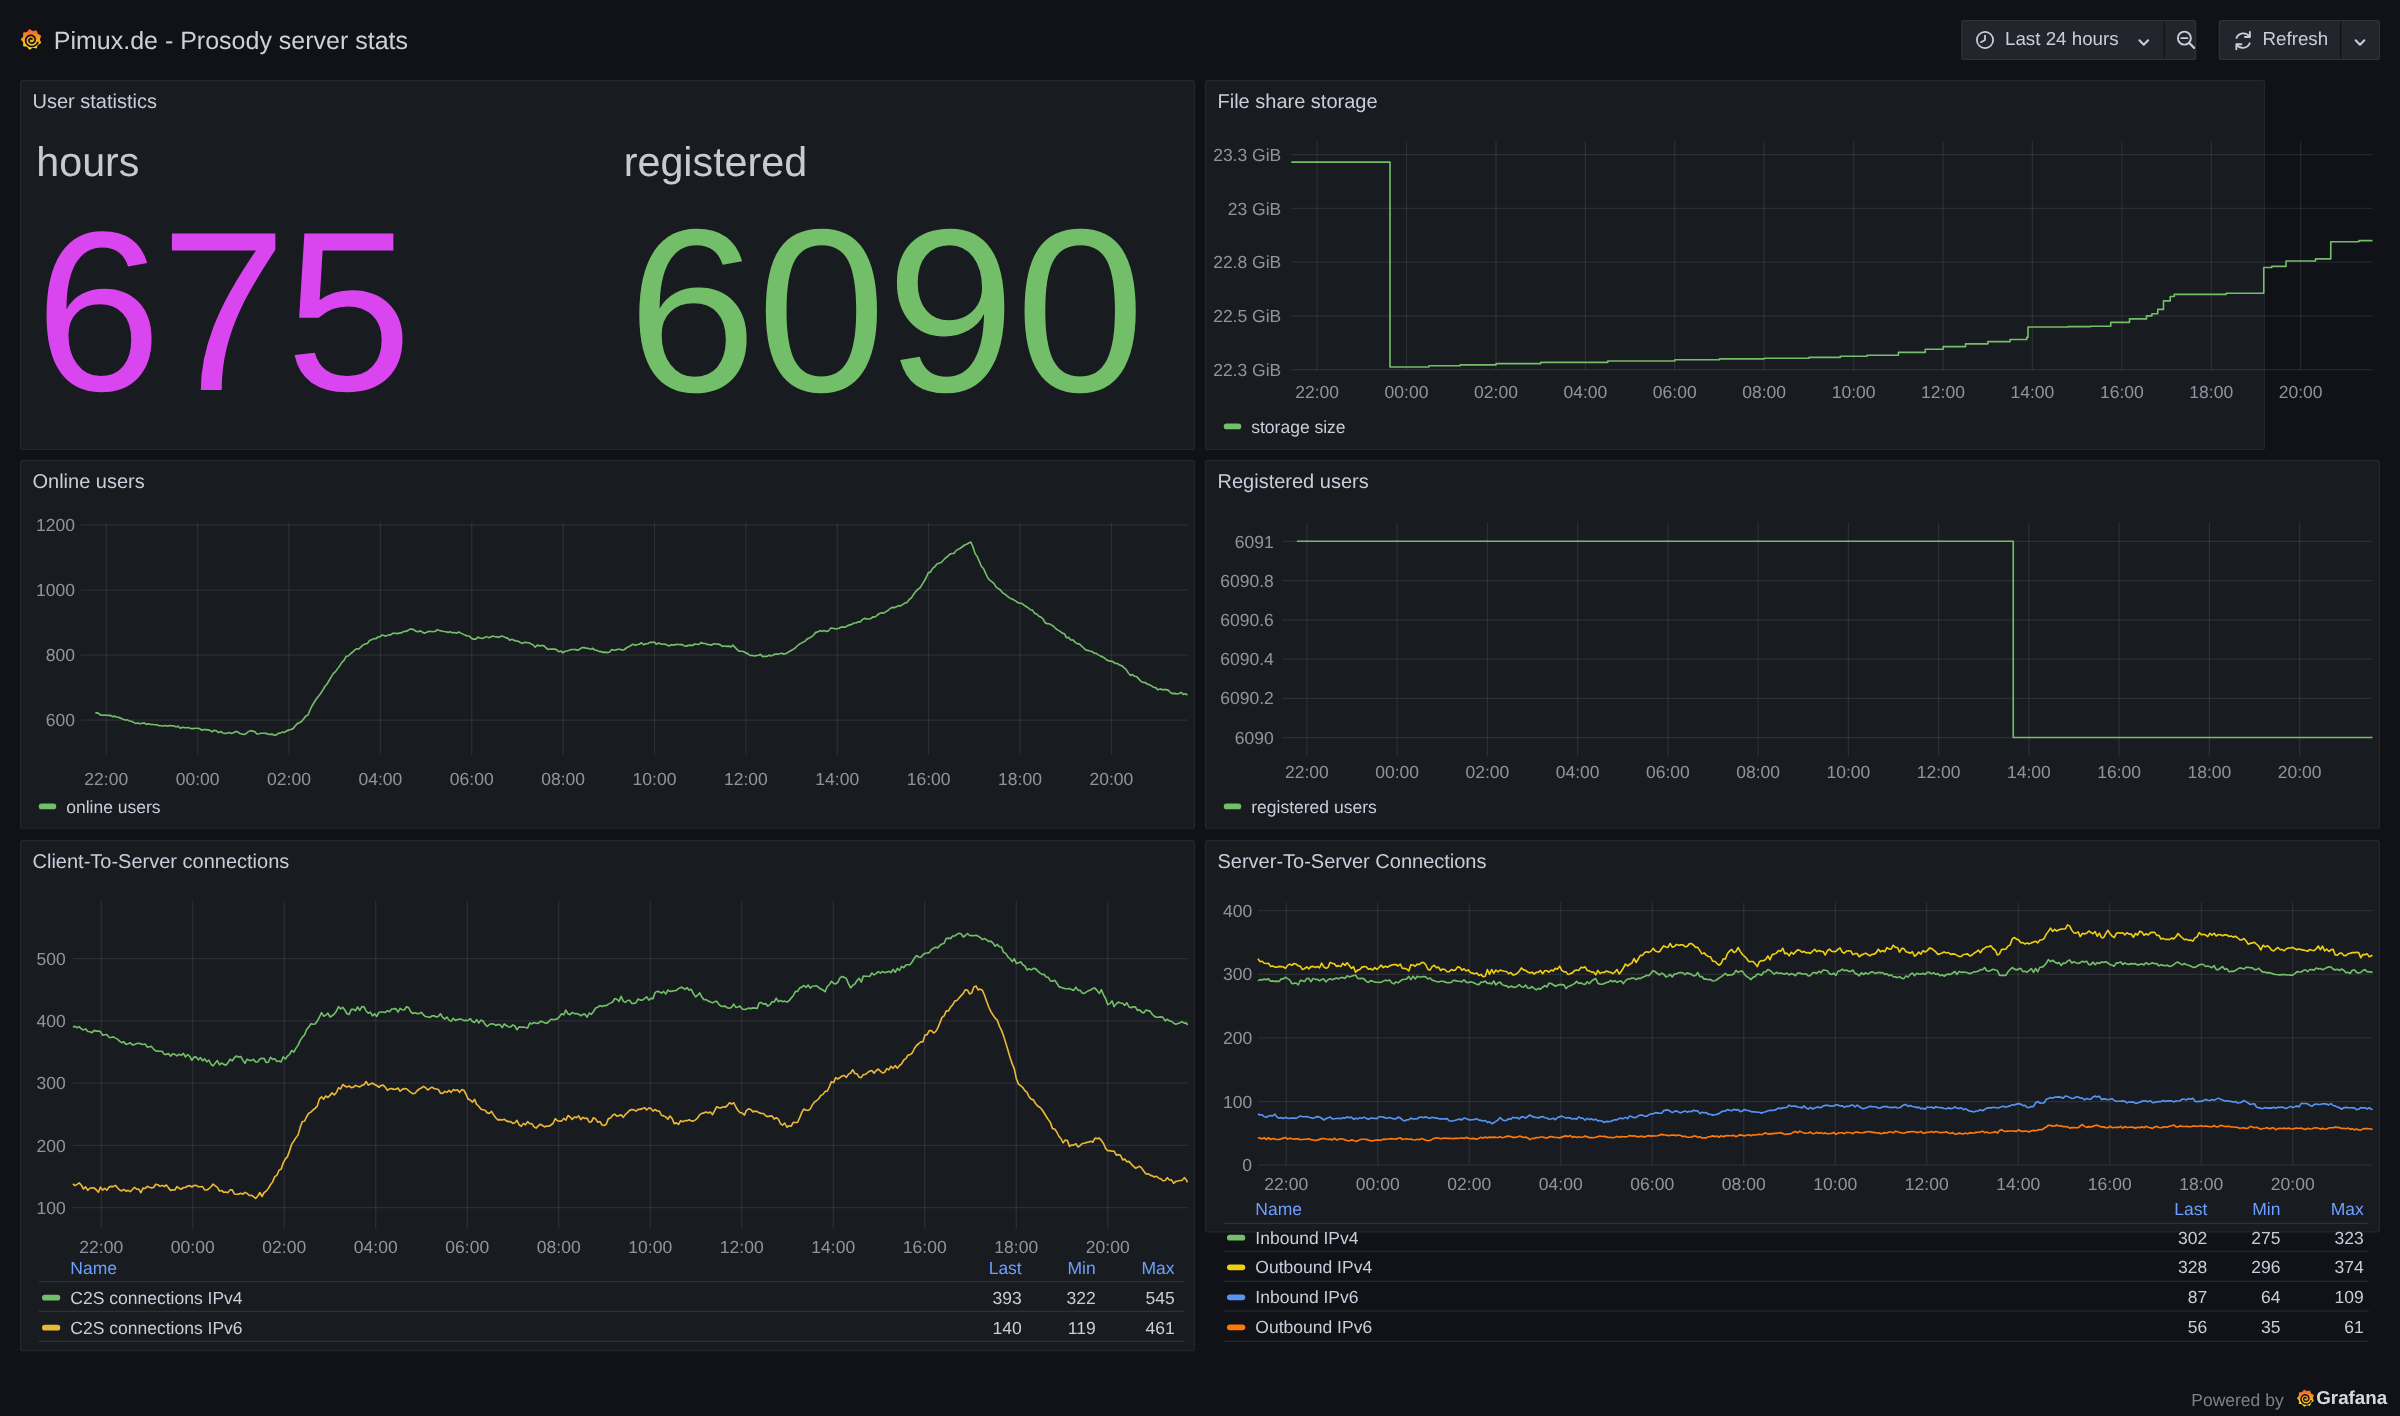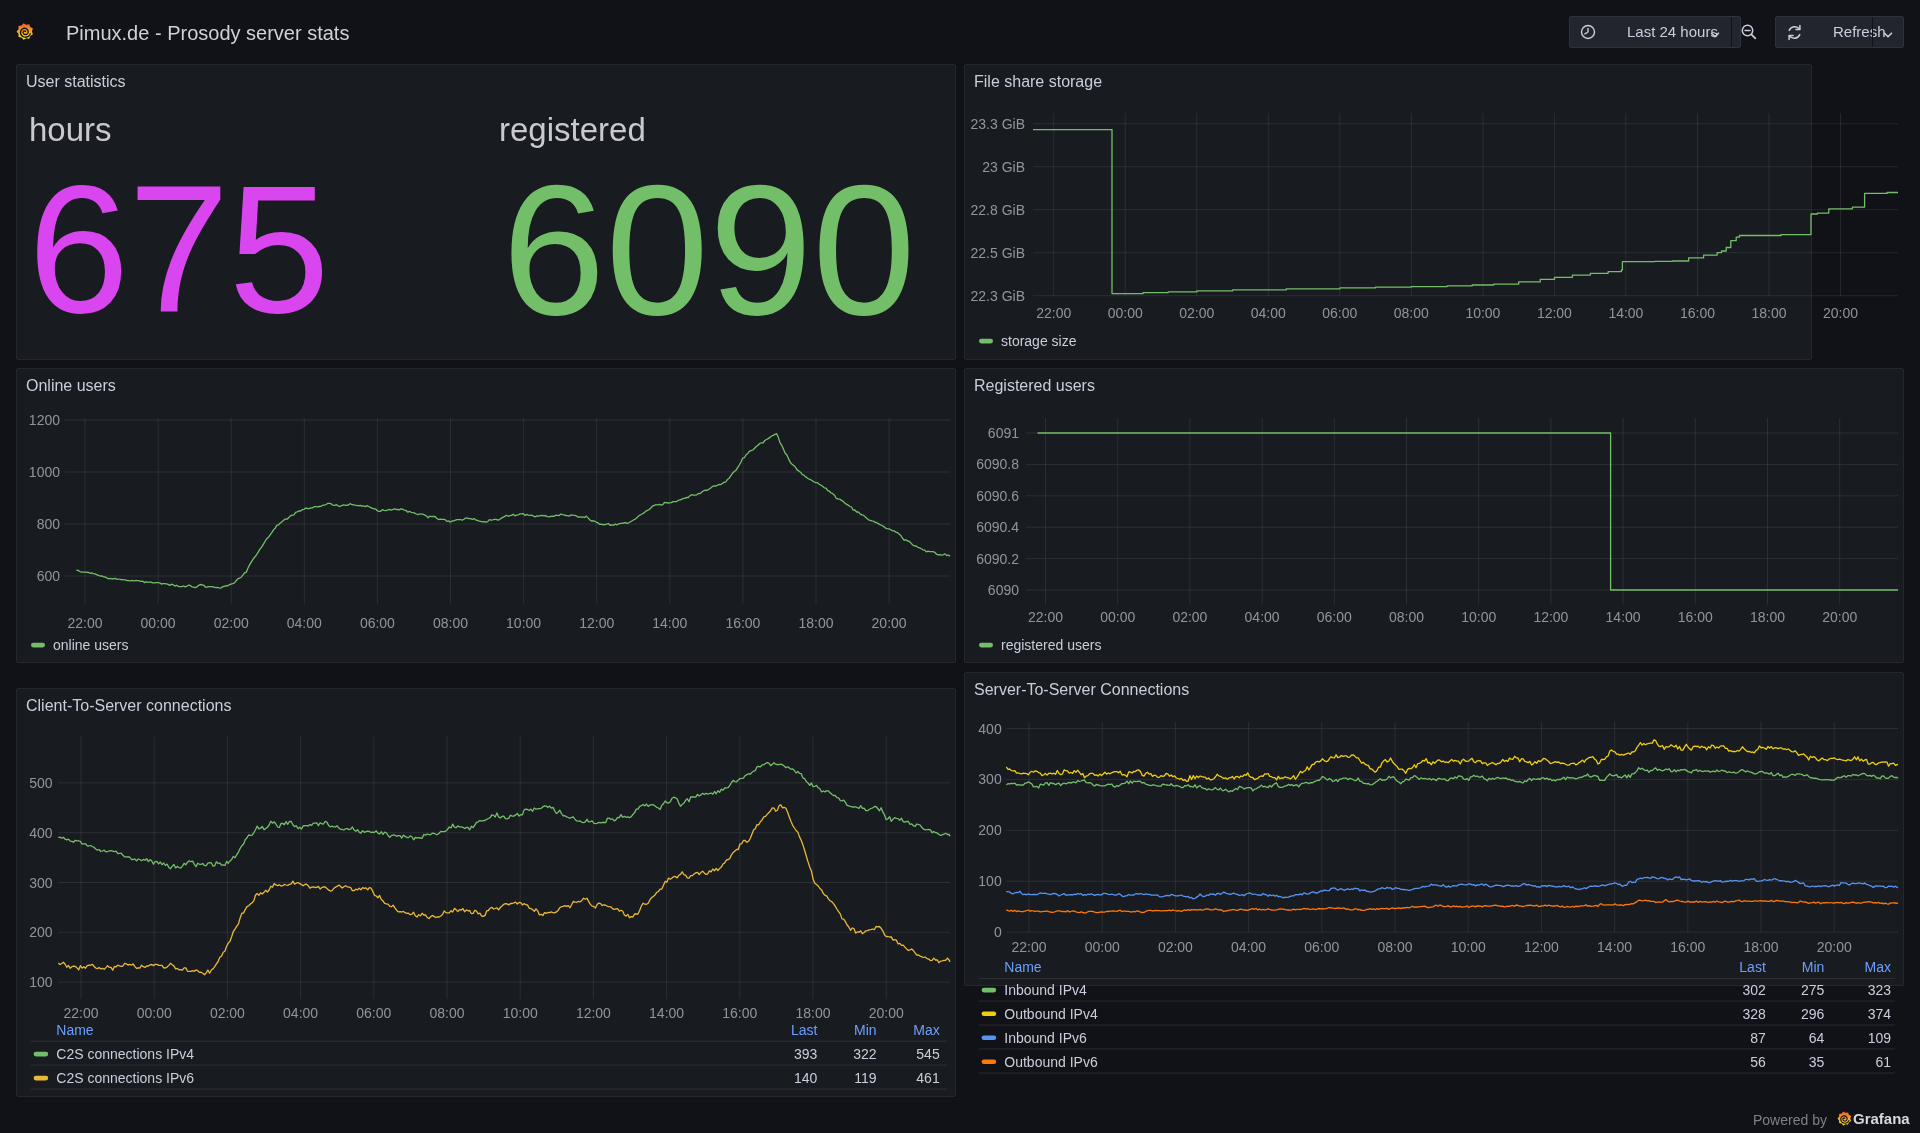--- a/index.html
+++ b/index.html
@@ -1,35 +1,35 @@
 <!DOCTYPE html>
 <html><head><meta charset="utf-8"><style>
 * { margin:0; padding:0; box-sizing:border-box; }
 html,body { width:1920px; height:1133px; background:#111217; font-family:"Liberation Sans",sans-serif; overflow:hidden; }
 .abs { position:absolute; }
 .panel { position:absolute; background:#181b1f; border:1px solid #25272e; border-radius:2px;text-align:right; }
 .ptitle { position:absolute; left:9px; top:8px; font-size:16px; font-weight:500; color:#ccccdc; }
 .btn { position:absolute; background:#22252b; border:1px solid #2f3238; border-radius:2px; height:32px; }
-.btxt { color:#ccccdc; font-size:15px;margin-left:23px; }
+.btxt { color:#ccccdc; font-size:15px; }
 </style></head>
 <body>
 
 <div class="abs" style="left:16px;top:21px;"><svg width="18" height="21" viewBox="0 0 64 72">
 <defs>
         <linearGradient id="gla" x1="0" y1="1" x2="0" y2="0">
 <stop offset="0" stop-color="#fcee1f"></stop>
           <stop offset="1" stop-color="#f15b2a"></stop>
         </linearGradient>
       </defs>
 <path fill="url(#gla)" d="M60.2,25.7 L56.5,36.0 L60.2,46.2 L50.8,51.7 L47.0,62.0 L36.3,60.1 L26.8,65.5 L19.8,57.2 L9.0,55.3 L9.0,44.4 L2.0,36.0 L9.0,27.6 L9.0,16.7 L19.7,14.8 L26.8,6.5 L36.2,11.9 L47.0,10.0 L50.8,20.2 Z"></path>
 <path fill="none" stroke="#14151a" stroke-width="5" stroke-linecap="round" d="M50.8,44.8 L48.9,48.1 L46.5,50.9 L43.7,53.1 L40.6,54.8 L37.2,55.8 L33.7,56.2 L30.4,55.9 L27.1,55.0 L24.2,53.6 L21.6,51.6 L19.4,49.2 L17.8,46.6 L16.7,43.7 L16.2,40.7 L16.2,37.7 L16.9,34.8 L18.0,32.1 L19.6,29.8 L21.5,27.8 L23.8,26.3 L26.2,25.2 L28.8,24.6 L31.3,24.5 L33.8,24.9 L36.1,25.7 L38.2,27.0 L40.0,28.5 L41.4,30.4 L42.4,32.4 L43.0,34.5 L43.2,36.6 L43.0,38.7 L42.3,40.7 L41.4,42.5 L40.2,44.0 L38.7,45.2 L37.1,46.1 L35.4,46.6 L33.7,46.8 L32.0,46.7 L30.5,46.3 L29.0,45.6 L27.8,44.7 L26.8,43.6 L26.1,42.4 L25.7,41.1 L25.5,39.8 L25.5,38.5 L25.8,37.3 L26.4,36.3 L27.0,35.4 L27.8,34.7 L28.7,34.1 L29.6,33.8 L30.5,33.7 L31.4,33.8 L32.2,34.1 L32.8,34.4 L33.4,34.9 L33.8,35.4"></path>
 </svg></div>
 <div class="abs btxt" style="left:43px;top:22px;font-size:20px;color:#d0d1d7;">Pimux.de - Prosody server stats</div>
 
-<div class="btn" style="left:1569px;top:15.5px;width:172px;text-align:right;">
+<div class="btn" style="left:1569px;top:15.5px;width:188px;text-align:right;">
   <div class="abs" style="left:10px;top:7px;"><svg width="16" height="16" viewBox="0 0 16 16">
         <circle cx="8" cy="8" r="6.5" fill="none" stroke="#ccccdc" stroke-width="1.4"></circle>
         <path d="M8 4.4 L8 8 L4.8 9.8" fill="none" stroke="#ccccdc" stroke-width="1.4" stroke-linecap="round" stroke-linejoin="round"></path>
       </svg></div>
   <div class="abs btxt" style="left:34px;top:6.5px;">Last 24 hours</div>
   <div class="abs" style="left:139px;top:10px;"><svg width="12" height="12" viewBox="0 0 12 12">
         <path d="M2.5 4.2 L6 7.8 L9.5 4.2" fill="none" stroke="#ccccdc" stroke-width="1.6" stroke-linecap="round" stroke-linejoin="round"></path>
       </svg></div>
   <div class="abs" style="left:161px;top:0;width:1px;height:30px;background:#111217;"></div>
   <div class="abs" style="left:170px;top:6.5px;"><svg width="18" height="18" viewBox="0 0 18 18">
@@ -184,21 +184,21 @@
         <text x="658.1" y="253" text-anchor="middle" font-size="14" fill="rgba(204,204,220,0.68)">14:00</text>
         <text x="730.3" y="253" text-anchor="middle" font-size="14" fill="rgba(204,204,220,0.68)">16:00</text>
         <text x="802.5" y="253" text-anchor="middle" font-size="14" fill="rgba(204,204,220,0.68)">18:00</text>
         <text x="874.7" y="253" text-anchor="middle" font-size="14" fill="rgba(204,204,220,0.68)">20:00</text>
 <path d="M72.5,64.0 L645.6,64.0 L645.6,221 L933,221" fill="none" stroke="#73bf69" stroke-width="1.3" stroke-linejoin="round"></path>
 <rect x="14" y="273.8" width="14" height="4.6" rx="2.3" fill="#73bf69"></rect>
         <text x="36" y="281" font-size="14" fill="#ccccdc">registered users</text>
 </svg></div>
 </div>
 
-<div class="panel" style="left:16px;top:672px;width:940px;height:409px;margin-top:16px;">
+<div class="panel" style="left:16px;top:672px;width:940px;height:409px;">
   <div class="ptitle">Client-To-Server connections</div>
   <div class="abs" style="left:0;top:0;"><svg width="940" height="409" viewBox="0 0 940 409" font-family="Liberation Sans, sans-serif">
 <line x1="64.0" y1="47.5" x2="64.0" y2="310" stroke="rgba(204,204,220,0.11)" stroke-width="1"></line>
         <line x1="137.2" y1="47.5" x2="137.2" y2="310" stroke="rgba(204,204,220,0.11)" stroke-width="1"></line>
         <line x1="210.4" y1="47.5" x2="210.4" y2="310" stroke="rgba(204,204,220,0.11)" stroke-width="1"></line>
         <line x1="283.6" y1="47.5" x2="283.6" y2="310" stroke="rgba(204,204,220,0.11)" stroke-width="1"></line>
         <line x1="356.8" y1="47.5" x2="356.8" y2="310" stroke="rgba(204,204,220,0.11)" stroke-width="1"></line>
         <line x1="430.0" y1="47.5" x2="430.0" y2="310" stroke="rgba(204,204,220,0.11)" stroke-width="1"></line>
         <line x1="503.2" y1="47.5" x2="503.2" y2="310" stroke="rgba(204,204,220,0.11)" stroke-width="1"></line>
         <line x1="576.4" y1="47.5" x2="576.4" y2="310" stroke="rgba(204,204,220,0.11)" stroke-width="1"></line>

